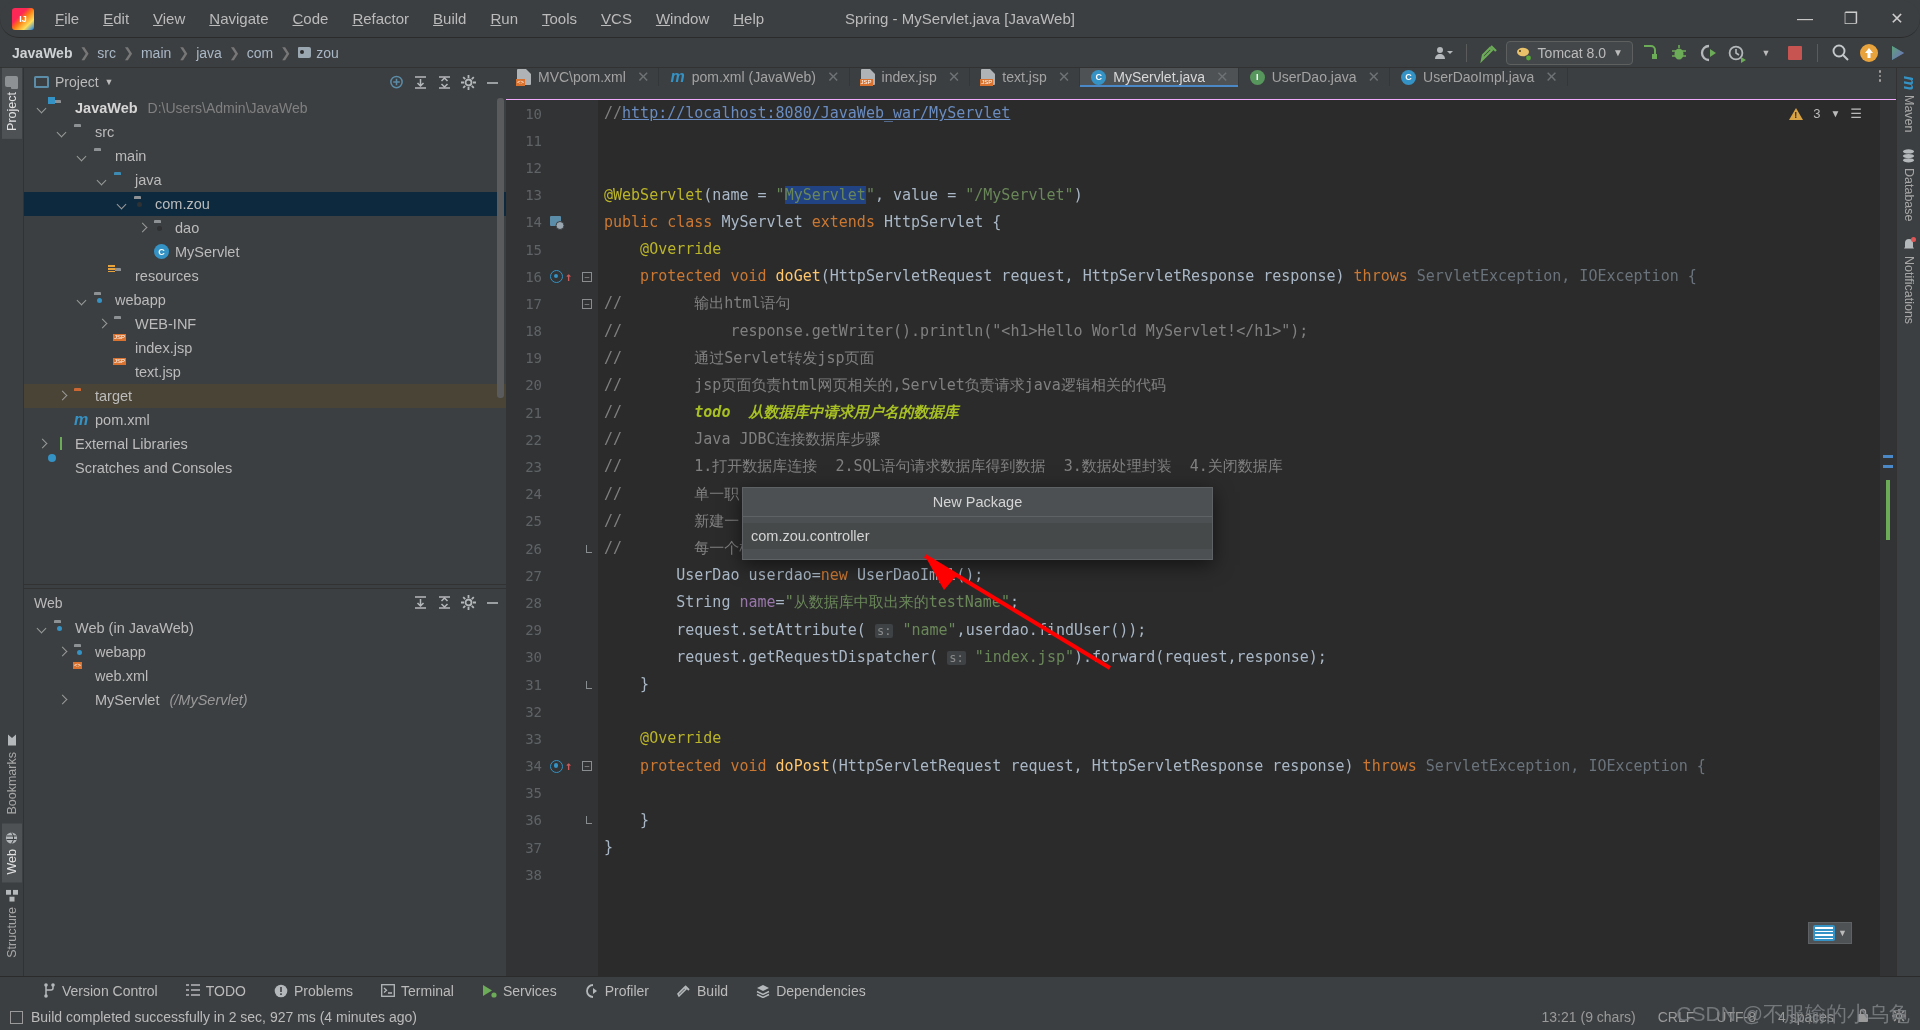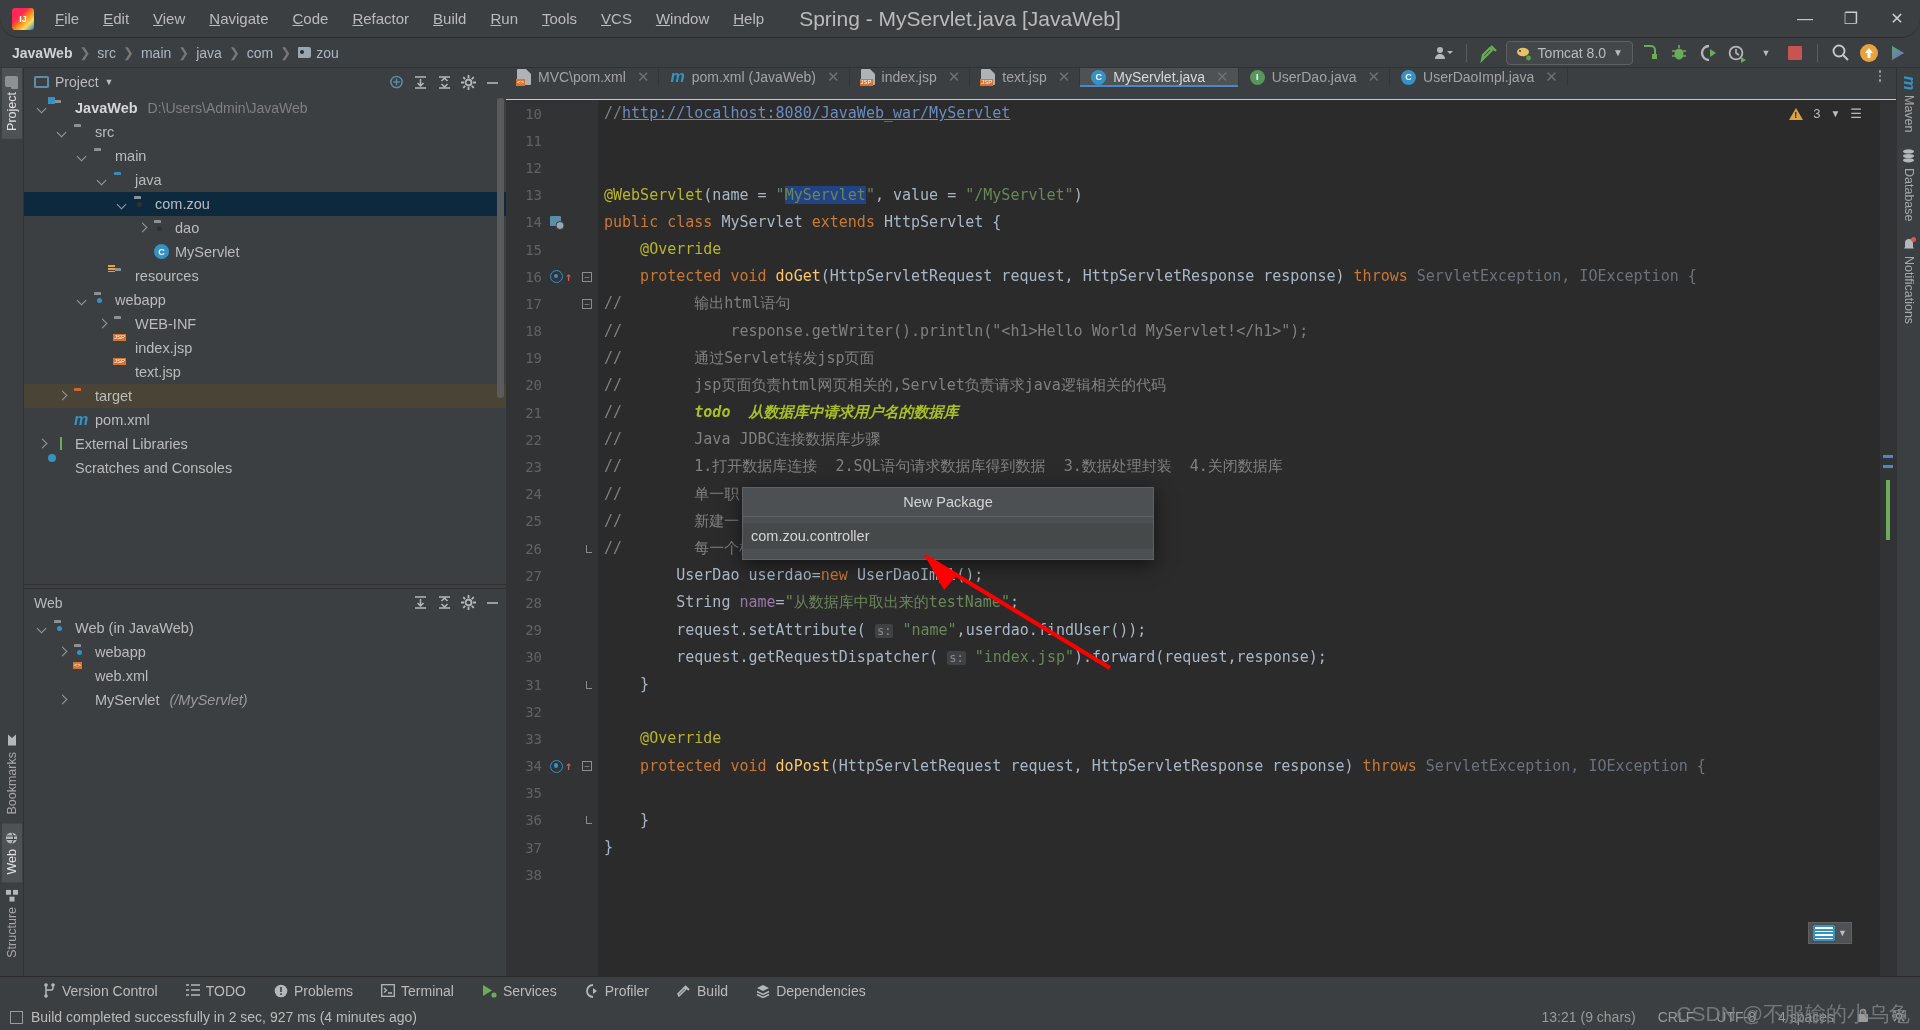--- a/index.html
+++ b/index.html
@@ -27,21 +27,21 @@
     color: #fff; font-size: 9px; font-weight: bold; display: flex;
     align-items: center; justify-content: center; font-family: "Liberation Sans", sans-serif;
   }
   .menubar { display: flex; align-items: center; gap: 2px; }
   .menu-item {
     padding: 4px 11px; font-size: 15px; color: #bbbbbb; cursor: default;
     font-family: "Liberation Sans", sans-serif;
   }
   .menu-item:first-letter { text-decoration: underline; }
   .win-title {
-    position: absolute; left: 0; right: 0; text-align: center; font-size: 21px;
+    position: absolute; left: 0; right: 0; text-align: center; font-size: 15px;
     color: #bbbbbb; pointer-events: none;
   }
   .win-ctrls { margin-left: auto; display: flex; align-items: center; z-index: 2; }
   .win-btn {
     width: 46px; height: 38px; display: flex; align-items: center; justify-content: center;
     font-size: 16px; color: #cccccc;
   }
 
   
   .navrow {
@@ -251,21 +251,21 @@
   .insp-badge {
     position: absolute; right: 34px; top: 6px; display: flex; align-items: center; gap: 10px;
     font-size: 13px; color: #bbb; z-index: 5;
   }
   .warn-tri { width: 0; height: 0; border-left: 7px solid transparent; border-right: 7px solid transparent;
     border-bottom: 12px solid #d9a343; position: relative; }
   .warn-tri::after { content: "!"; position: absolute; left: -2px; top: 2px; font-size: 9px; color: #2b2b2b; font-weight: bold; }
 
   
   .dialog {
-    position: absolute; left: 742px; top: 487px; width: 412px; background: #4c5052;
+    position: absolute; left: 742px; top: 487px; width: 471px; background: #4c5052;
     border: 1px solid #5e6264; box-shadow: 0 5px 18px rgba(0,0,0,0.55); z-index: 40;
   }
   .dialog-title {
     height: 29px; display: flex; align-items: center; justify-content: center;
     font-size: 14.5px; color: #d4d4d4; background: #4c5052; border-bottom: 1px solid #5e6264;
   }
   .dialog-body { padding: 6px 0 10px 0; background: #4c5052; }
   .dialog-input {
     height: 24px; background: #45494a; border: none; width: 100%; padding: 0 8px;
     color: #d4d4d4; font-size: 14.5px; font-family: "Liberation Sans", sans-serif; outline: none;

